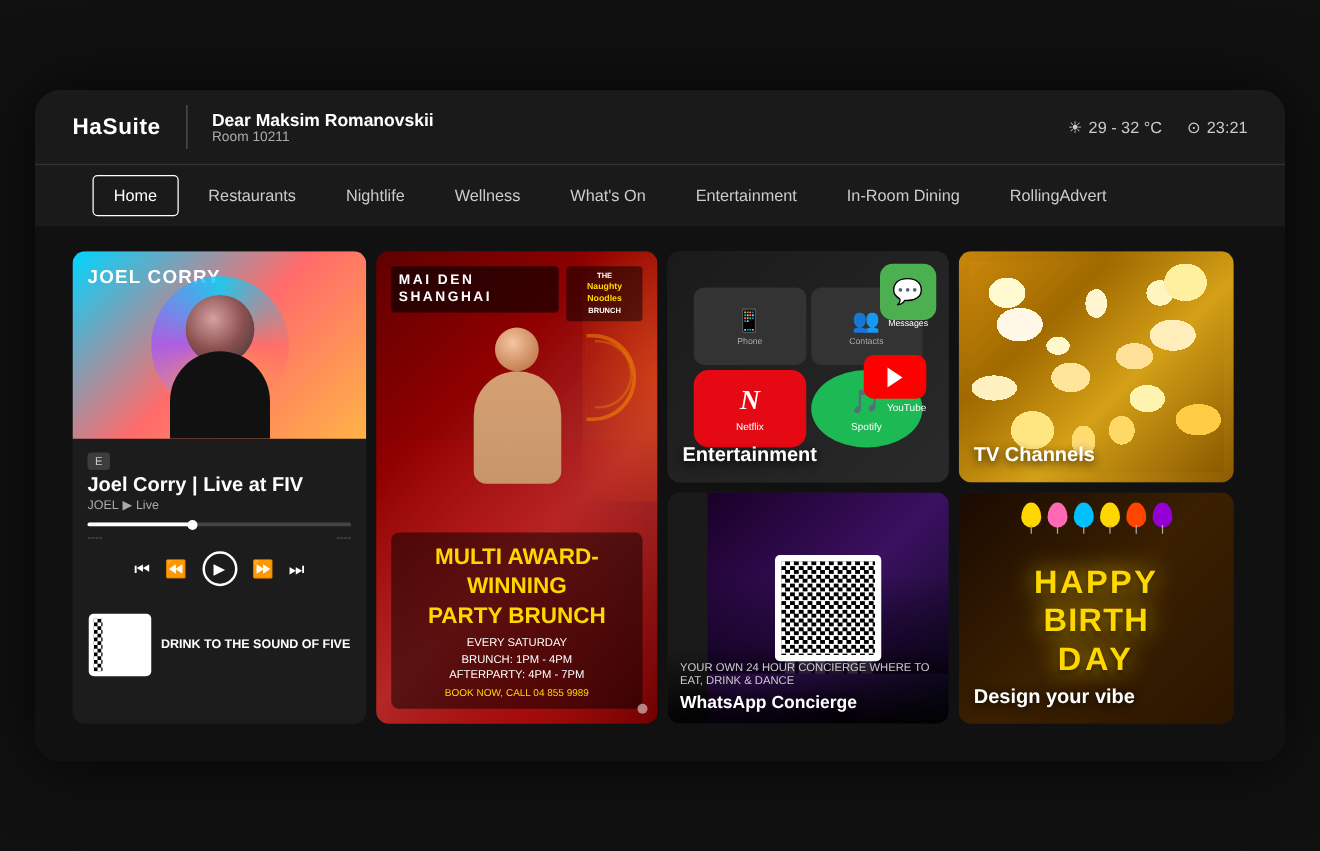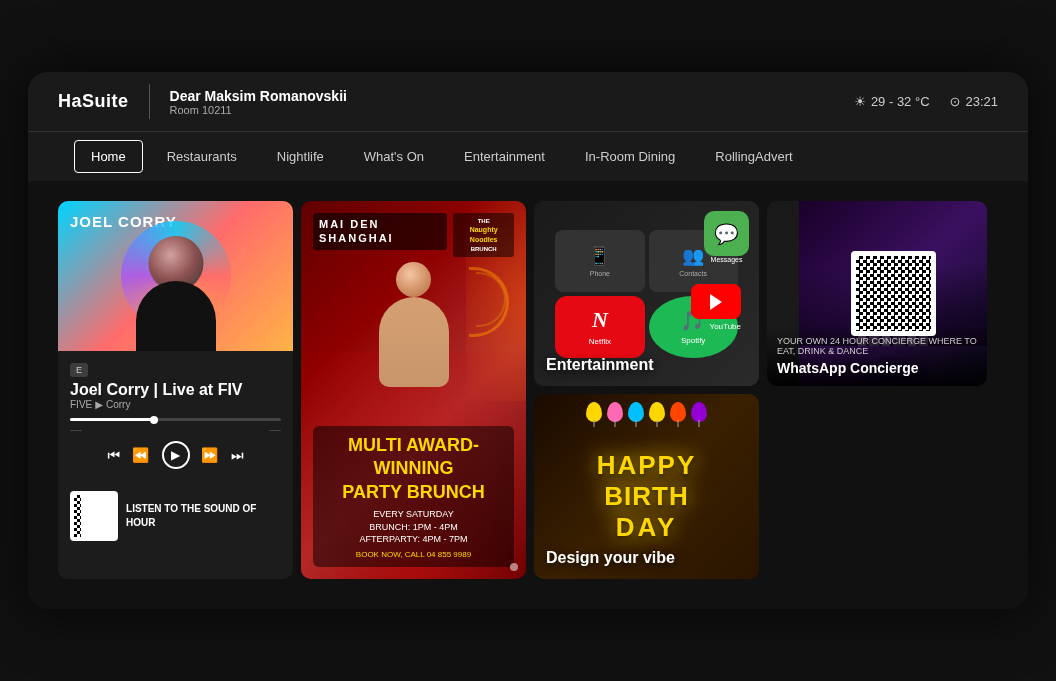--- a/index.html
+++ b/index.html
@@ -420,20 +420,21 @@
         <span>⊙</span>
         <span>23:21</span>
       </div>
     </div>
   </div>
 
   <nav class="nav">
     <div class="nav-item active">Home</div>
     <div class="nav-item">Restaurants</div>
     <div class="nav-item">Nightlife</div>
+    <div class="nav-item">Wellness</div>
     <div class="nav-item">What's On</div>
     <div class="nav-item">Entertainment</div>
     <div class="nav-item">In-Room Dining</div>
     <div class="nav-item">RollingAdvert</div>
   </nav>
 
   <div class="content">
     <div class="grid-container">
 
       <div class="card card-music">
@@ -445,23 +446,23 @@
 
             <div style="width:80px;height:70px;background:#111;border-radius:40px 40px 0 0;position:absolute;bottom:0;left:50%;transform:translateX(-50%);"></div>
           </div>
 
           <div style="position:absolute;bottom:20px;left:50%;transform:translateX(-50%);width:110px;height:110px;border-radius:50%;background:conic-gradient(#00d4ff, #ff6b6b, #ffb347, #a855f7, #00d4ff);z-index:1;opacity:0.8;"></div>
         </div>
         <div class="music-info">
           <span class="music-badge">E</span>
           <div class="music-title">Joel Corry | Live at FIV</div>
           <div class="music-subtitle">
-            <span>FIVE</span>
+            <span>JOEL</span>
             <span>▶</span>
-            <span>Corry</span>
+            <span>Live</span>
           </div>
           <div class="progress-bar">
             <div class="progress-fill">
               <div class="progress-dot"></div>
             </div>
           </div>
           <div class="time-row">
             <span>----</span>
             <span>----</span>
           </div>
@@ -471,21 +472,21 @@
             <div class="ctrl-btn play">▶</div>
             <span class="ctrl-btn">⏩</span>
             <span class="ctrl-btn">⏭</span>
           </div>
         </div>
         <div class="music-qr-section">
           <div class="qr-small">
             <div style="width:100%;height:100%;background:
               repeating-conic-gradient(#000 0% 25%, #fff 0% 50%) 0 0 / 6px 6px;"></div>
           </div>
-          <div class="listen-text">LISTEN TO THE SOUND OF HOUR</div>
+          <div class="listen-text">DRINK TO THE SOUND OF FIVE</div>
         </div>
       </div>
 
       <div class="card card-entertainment">
         <div class="card-entertainment-bg">
           <div class="apps-grid">
 
             <div style="background:#333;border-radius:8px;display:flex;flex-direction:column;align-items:center;justify-content:center;gap:3px;padding:6px;">
               <span style="font-size:18px;">📱</span>
               <span style="color:#aaa;font-size:7px;">Phone</span>
@@ -514,20 +515,45 @@
           <div style="position:absolute;top:10px;right:10px;">
             <div style="background:#4CAF50;width:45px;height:45px;border-radius:10px;display:flex;align-items:center;justify-content:center;">
               <span style="font-size:20px;">💬</span>
             </div>
             <div style="color:#fff;font-size:7px;text-align:center;">Messages</div>
           </div>
         </div>
         <div class="card-label">Entertainment</div>
       </div>
 
+      <div class="card card-tv">
+        <div class="popcorn-bg">
+          <div style="width:100%;height:100%;display:flex;flex-wrap:wrap;gap:3px;padding:8px;align-content:flex-start;">
+
+            <div style="width:100%;height:100%;background:
+              radial-gradient(ellipse at 20% 30%, #fff8e7 8%, transparent 8%),
+              radial-gradient(ellipse at 50% 20%, #fff5d0 6%, transparent 6%),
+              radial-gradient(ellipse at 80% 35%, #ffeeba 8%, transparent 8%),
+              radial-gradient(ellipse at 10% 60%, #fff0c0 7%, transparent 7%),
+              radial-gradient(ellipse at 40% 55%, #ffe59a 9%, transparent 9%),
+              radial-gradient(ellipse at 70% 65%, #fff3b0 7%, transparent 7%),
+              radial-gradient(ellipse at 25% 80%, #ffe680 8%, transparent 8%),
+              radial-gradient(ellipse at 60% 80%, #ffd966 6%, transparent 6%),
+              radial-gradient(ellipse at 90% 75%, #ffcc44 7%, transparent 7%),
+              radial-gradient(ellipse at 35% 40%, #fff8cc 5%, transparent 5%),
+              radial-gradient(ellipse at 65% 45%, #ffe099 8%, transparent 8%),
+              radial-gradient(ellipse at 15% 15%, #fffad0 6%, transparent 6%),
+              radial-gradient(ellipse at 85% 10%, #fff0a0 7%, transparent 7%),
+              radial-gradient(ellipse at 45% 85%, #ffdb70 6%, transparent 6%),
+              radial-gradient(ellipse at 75% 15%, #fff5c0 5%, transparent 5%),
+              linear-gradient(135deg, #c8860a 0%, #a06a00 30%, #d4a017 60%, #8b5a00 100%);"></div>
+          </div>
+        </div>
+        <div class="card-label">TV Channels</div>
+      </div>
 
       <div class="card card-whatsapp">
         <div class="whatsapp-bg">
 
           <div style="position:absolute;inset:0;background:linear-gradient(135deg, #1a0028 0%, #3a1060 50%, #0a0a1a 100%);"></div>
 
           <div style="position:absolute;bottom:40px;left:0;right:0;height:80px;background:linear-gradient(to top, rgba(10,0,20,0.8), transparent);display:flex;align-items:flex-end;justify-content:center;gap:3px;padding:0 10px;">
             <div style="width:8px;height:30px;background:rgba(255,255,255,0.2);border-radius:4px 4px 0 0;"></div>
             <div style="width:10px;height:40px;background:rgba(255,255,255,0.15);border-radius:4px 4px 0 0;"></div>
             <div style="width:8px;height:25px;background:rgba(255,255,255,0.2);border-radius:4px 4px 0 0;"></div>

